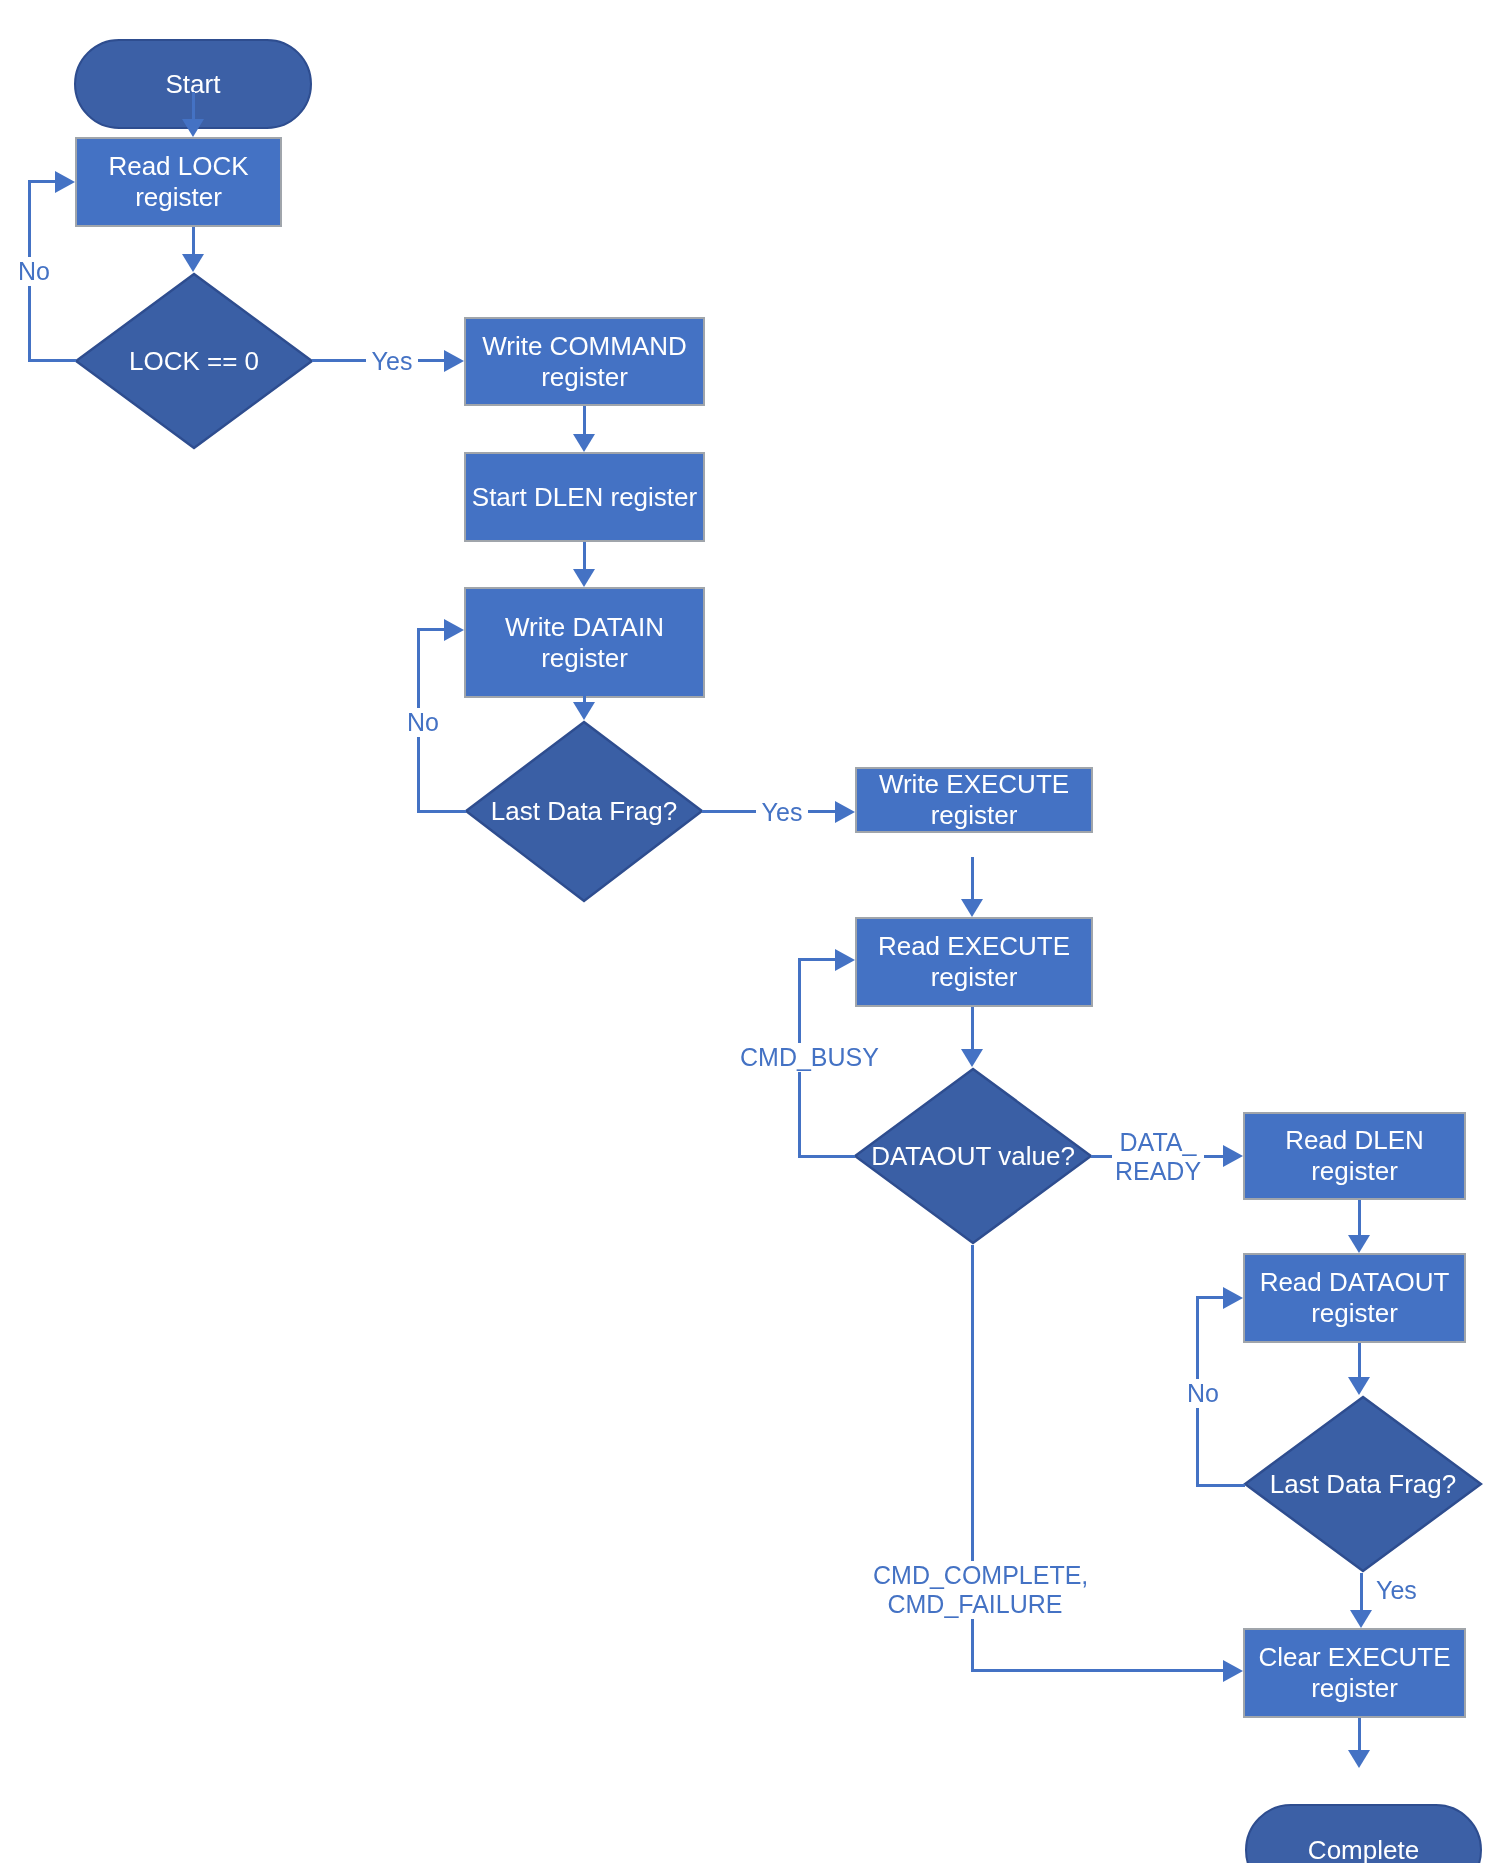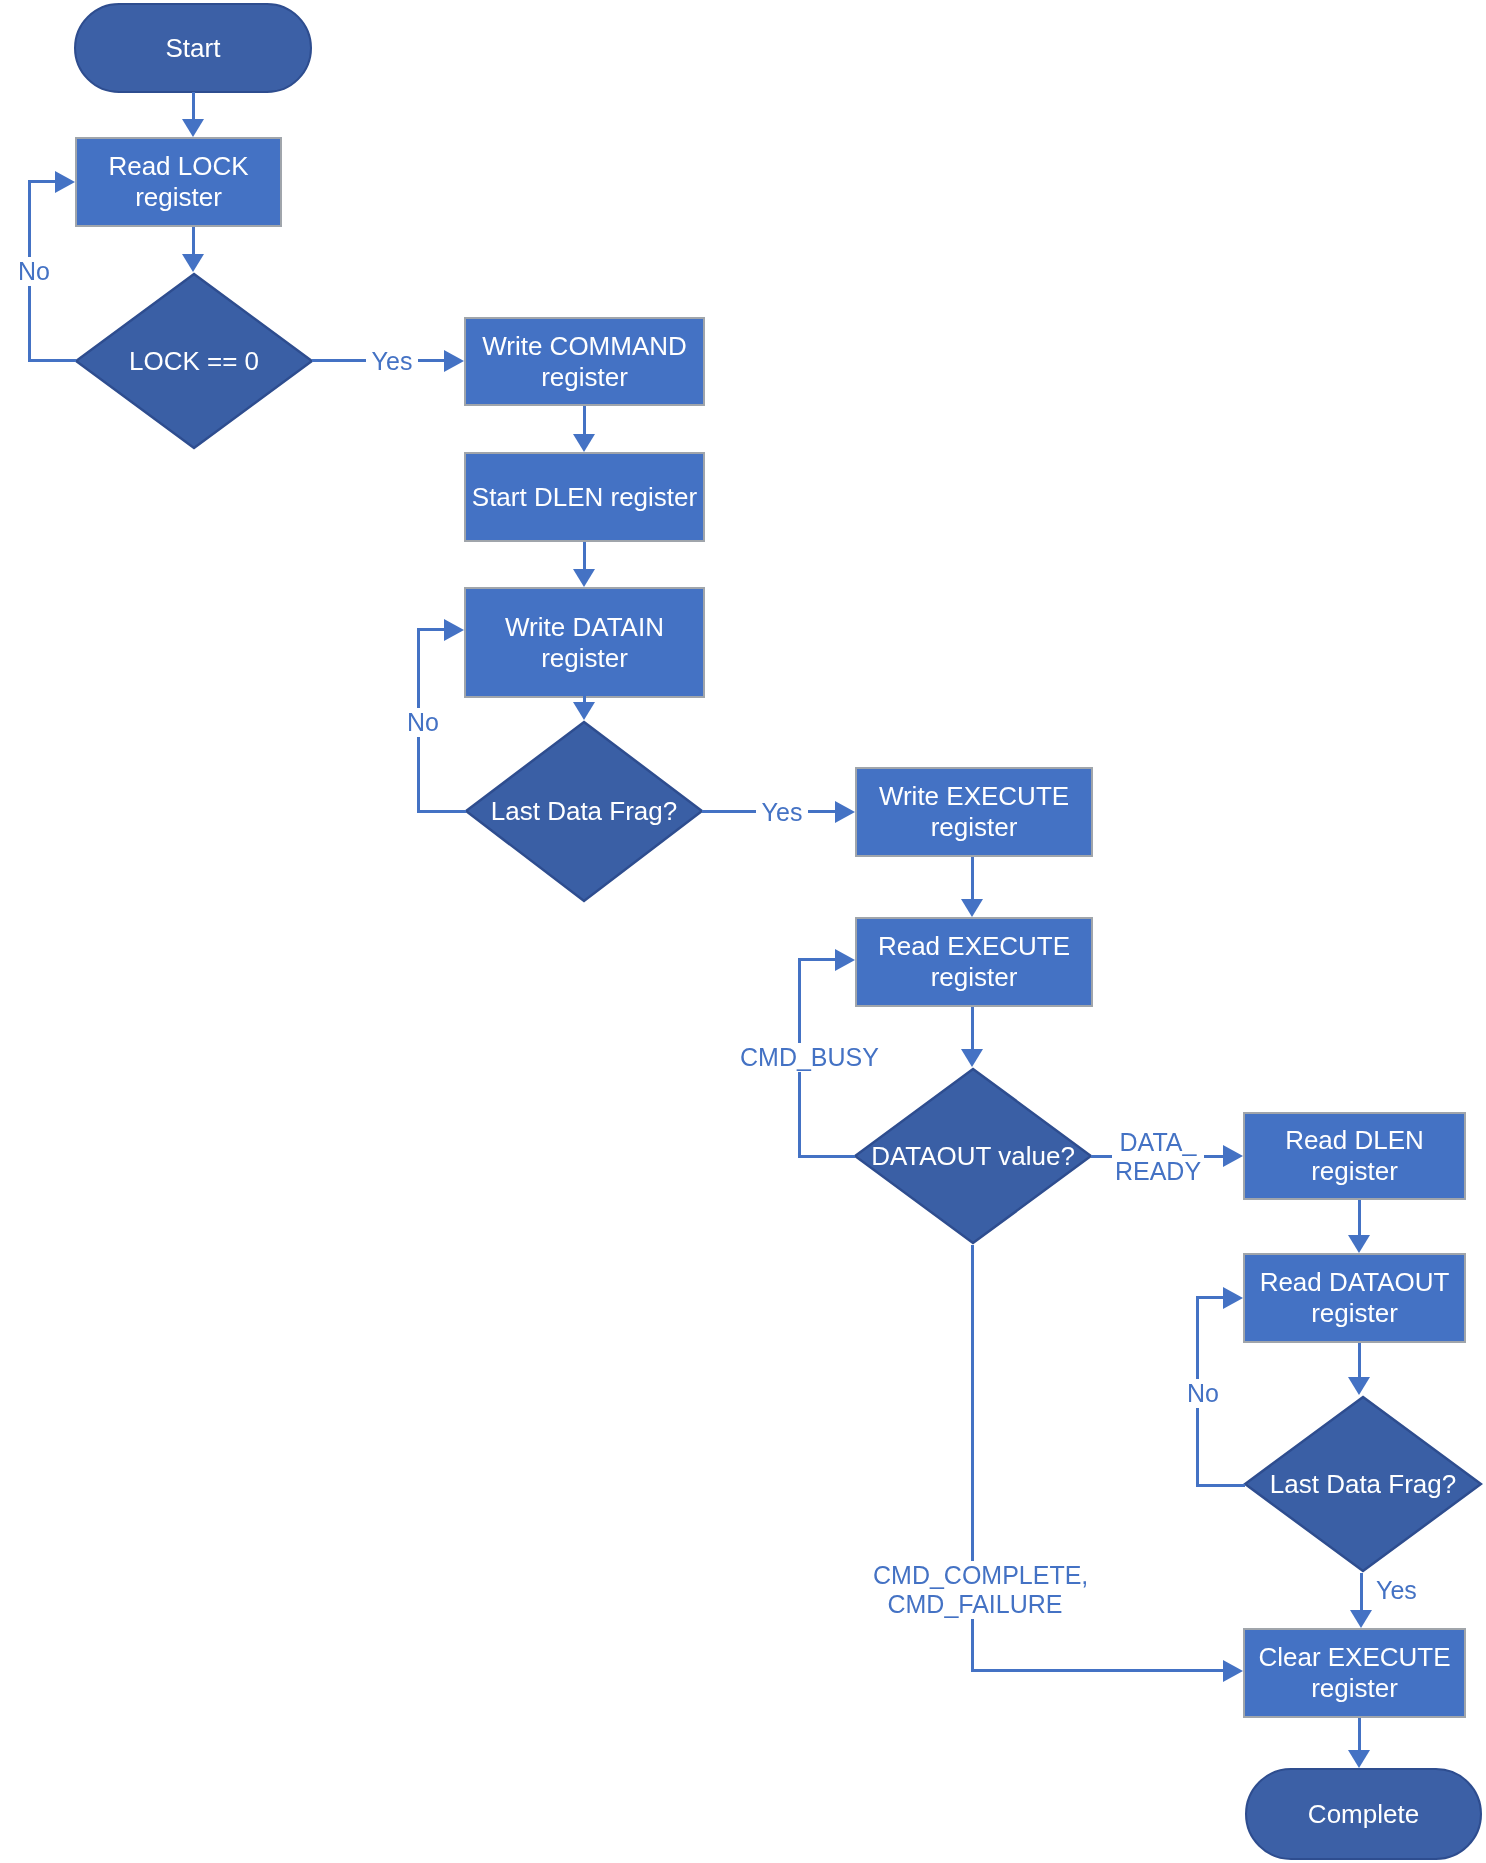--- a/index.html
+++ b/index.html
@@ -6,21 +6,21 @@
   #canvas{
     position:relative;width:1486px;height:1863px;background:#ffffff;
     font-family:"Liberation Sans", sans-serif;overflow:hidden;
   }
   
   .node{
     position:absolute;display:flex;flex-direction:column;align-items:center;justify-content:center;
     color:#ffffff;font-size:26px;line-height:31px;text-align:center;box-sizing:border-box;
   }
   .process{background:#4472C4;border:2px solid #A0A5AB;}
-  .terminator{background:#3C60A6;border:2.5px solid #2E4D8F;border-radius:46px;}
+  .terminator{background:#3C60A6;border:2.5px solid #2E4D8F;border-radius:46px;margin-top:36px;}
   .decision{background:transparent;}
   .decision svg{position:absolute;left:0;top:0;width:100%;height:100%;}
   .decision polygon{fill:#3A5FA5;stroke:#2E4D8F;stroke-width:2.5;}
   .dlabel{position:relative;z-index:1;}
   .nline{display:block;}
   
   .hl,.vl{position:absolute;background:#4472C4;}
   .hl{height:3px;}
   .vl{width:3px;}
   .ar{position:absolute;width:0;height:0;border-top:11px solid transparent;border-bottom:11px solid transparent;border-left:20px solid #4472C4;}
@@ -67,21 +67,21 @@
     <span class="nline">register</span>
   </div>
 
   <div class="node decision" style="left:464px;top:720px;width:240px;height:183px">
     <svg viewBox="0 0 240 183" preserveAspectRatio="none">
       <polygon points="120,2 238,91 120,181 2,91"></polygon>
     </svg>
     <span class="dlabel">Last Data Frag?</span>
   </div>
 
-  <div class="node process" style="left:855px;top:767px;width:238px;height:90px">
+  <div class="node process" style="left:855px;top:767px;width:238px;height:66px">
     <span class="nline">Write EXECUTE</span>
     <span class="nline">register</span>
   </div>
 
   <div class="node process" style="left:855px;top:917px;width:238px;height:90px">
     <span class="nline">Read EXECUTE</span>
     <span class="nline">register</span>
   </div>
 
   <div class="node decision" style="left:853px;top:1067px;width:240px;height:178px">

